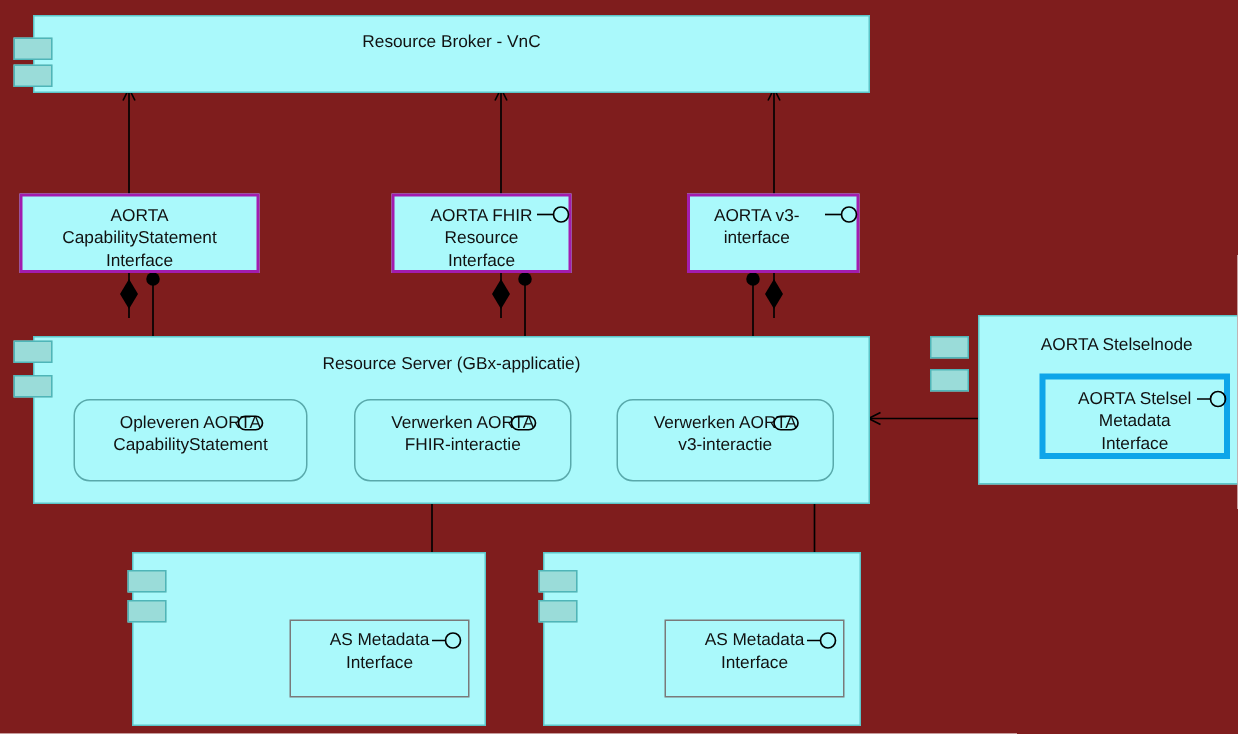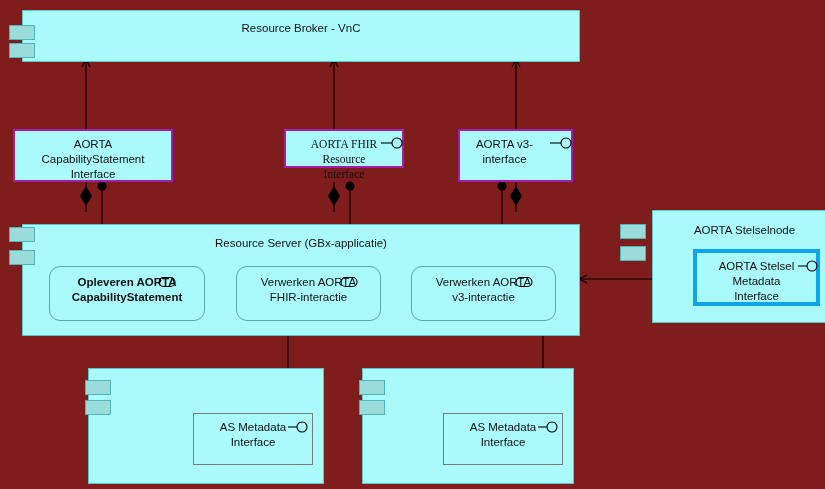--- a/index.html
+++ b/index.html
@@ -143,21 +143,21 @@
   <div class="iface" style="left:13px;top:129px;width:160px;height:53px;">
     <div class="iface-text">AORTA
 CapabilityStatement
 Interface</div>
     <svg class="svgicon" style="left:141px;top:134px;width:26px;height:14px;" viewBox="0 0 26 14">
       <line x1="0" y1="7" x2="11" y2="7" stroke="#000" stroke-width="1.1"></line>
       <circle cx="16" cy="7" r="5" fill="none" stroke="#000" stroke-width="1.1"></circle>
     </svg>
   </div>
 
-  <div class="iface" style="left:284px;top:129px;width:120px;height:39px;font-family:Liberation Serif, serif;">
+  <div class="iface" style="left:261px;top:129px;width:120px;height:53px;">
     <div class="iface-text">AORTA FHIR
 Resource
 Interface</div>
     <svg class="svgicon" style="left:95px;top:5px;width:26px;height:14px;" viewBox="0 0 26 14">
       <line x1="0" y1="7" x2="11" y2="7" stroke="#000" stroke-width="1.1"></line>
       <circle cx="16" cy="7" r="5" fill="none" stroke="#000" stroke-width="1.1"></circle>
     </svg>
   </div>
 
   <div class="iface" style="left:458px;top:129px;width:115px;height:53px;">
@@ -165,21 +165,21 @@
 interface</div>
     <svg class="svgicon" style="left:90px;top:5px;width:26px;height:14px;" viewBox="0 0 26 14">
       <line x1="0" y1="7" x2="11" y2="7" stroke="#000" stroke-width="1.1"></line>
       <circle cx="16" cy="7" r="5" fill="none" stroke="#000" stroke-width="1.1"></circle>
     </svg>
   </div>
 
   <div class="comp" style="left:22px;top:224px;width:558px;height:112px;">
     <div class="comp-title" style="top:11px;">Resource Server (GBx-applicatie)</div>
 
-    <div class="func" style="left:26px;top:41px;width:156px;height:55px;font-weight:bold;">
+    <div class="func" style="left:26px;top:41px;width:156px;height:55px;">
       <div class="func-text">Opleveren AORTA
 CapabilityStatement</div>
       <svg class="svgicon" style="left:108px;top:9px;width:18px;height:12px;" viewBox="0 0 18 12">
         <rect x="1" y="1.5" width="16" height="9" rx="4.5" ry="4.5" fill="none" stroke="#000" stroke-width="1.1"></rect>
       </svg>
     </div>
 
     <div class="func" style="left:213px;top:41px;width:145px;height:55px;">
       <div class="func-text">Verwerken AORTA
 FHIR-interactie</div>

